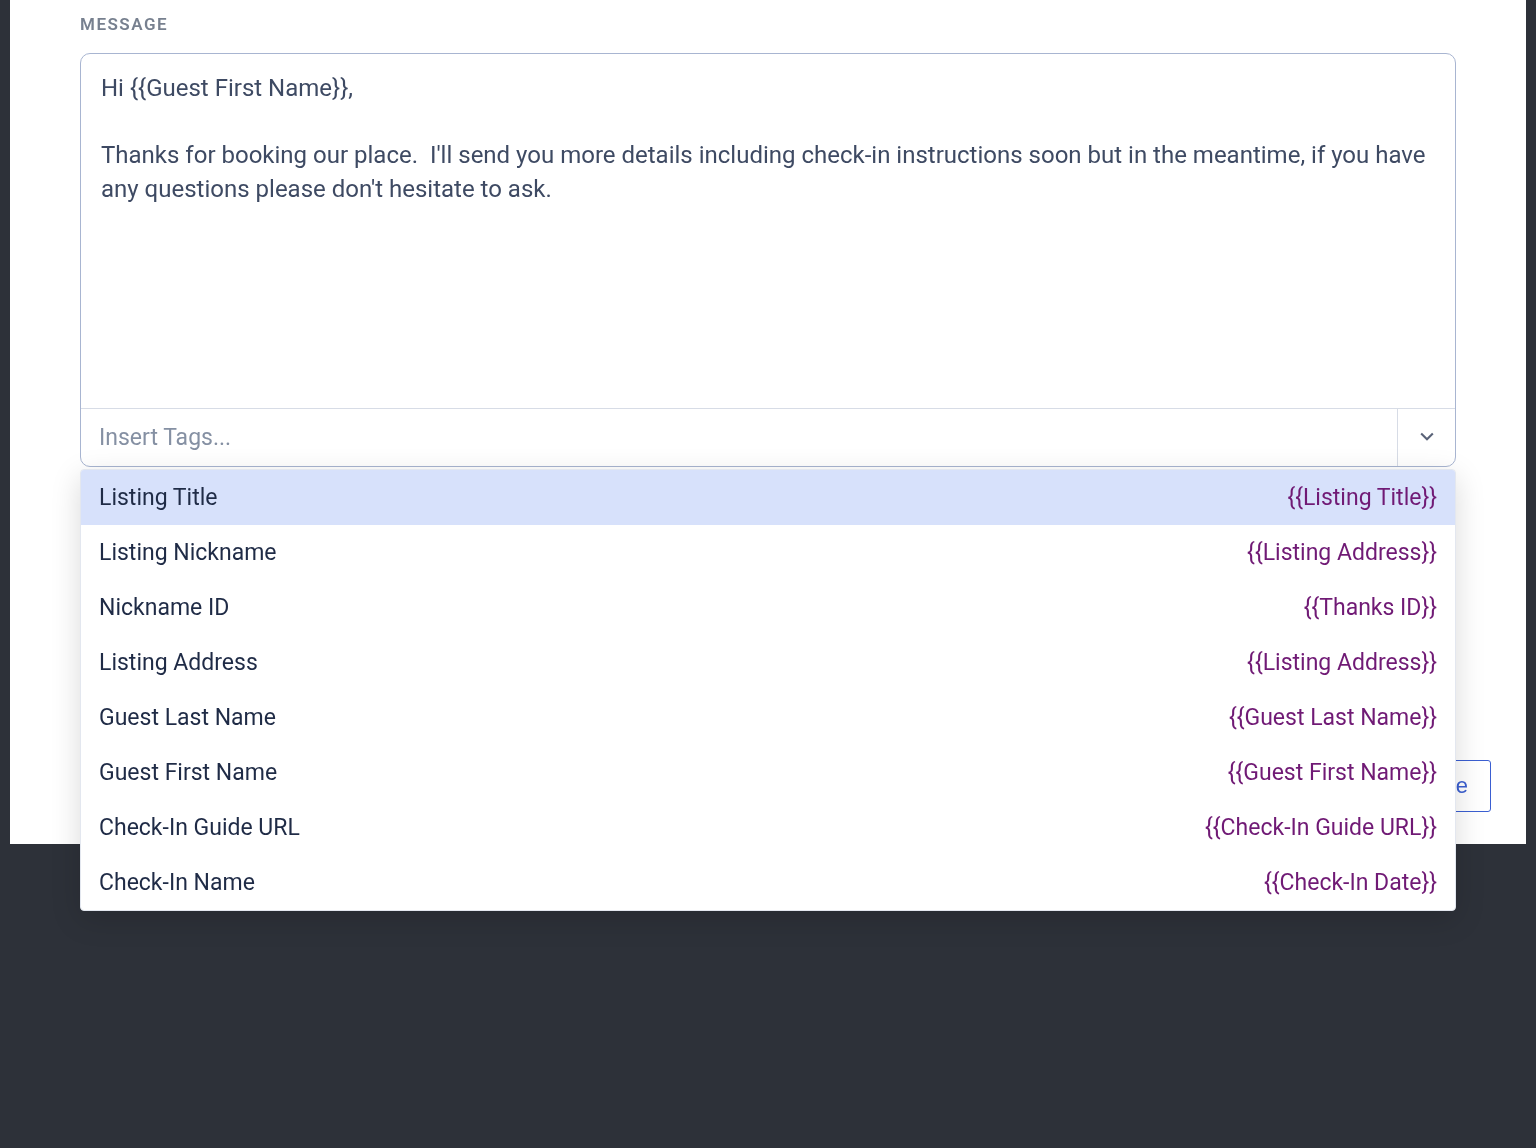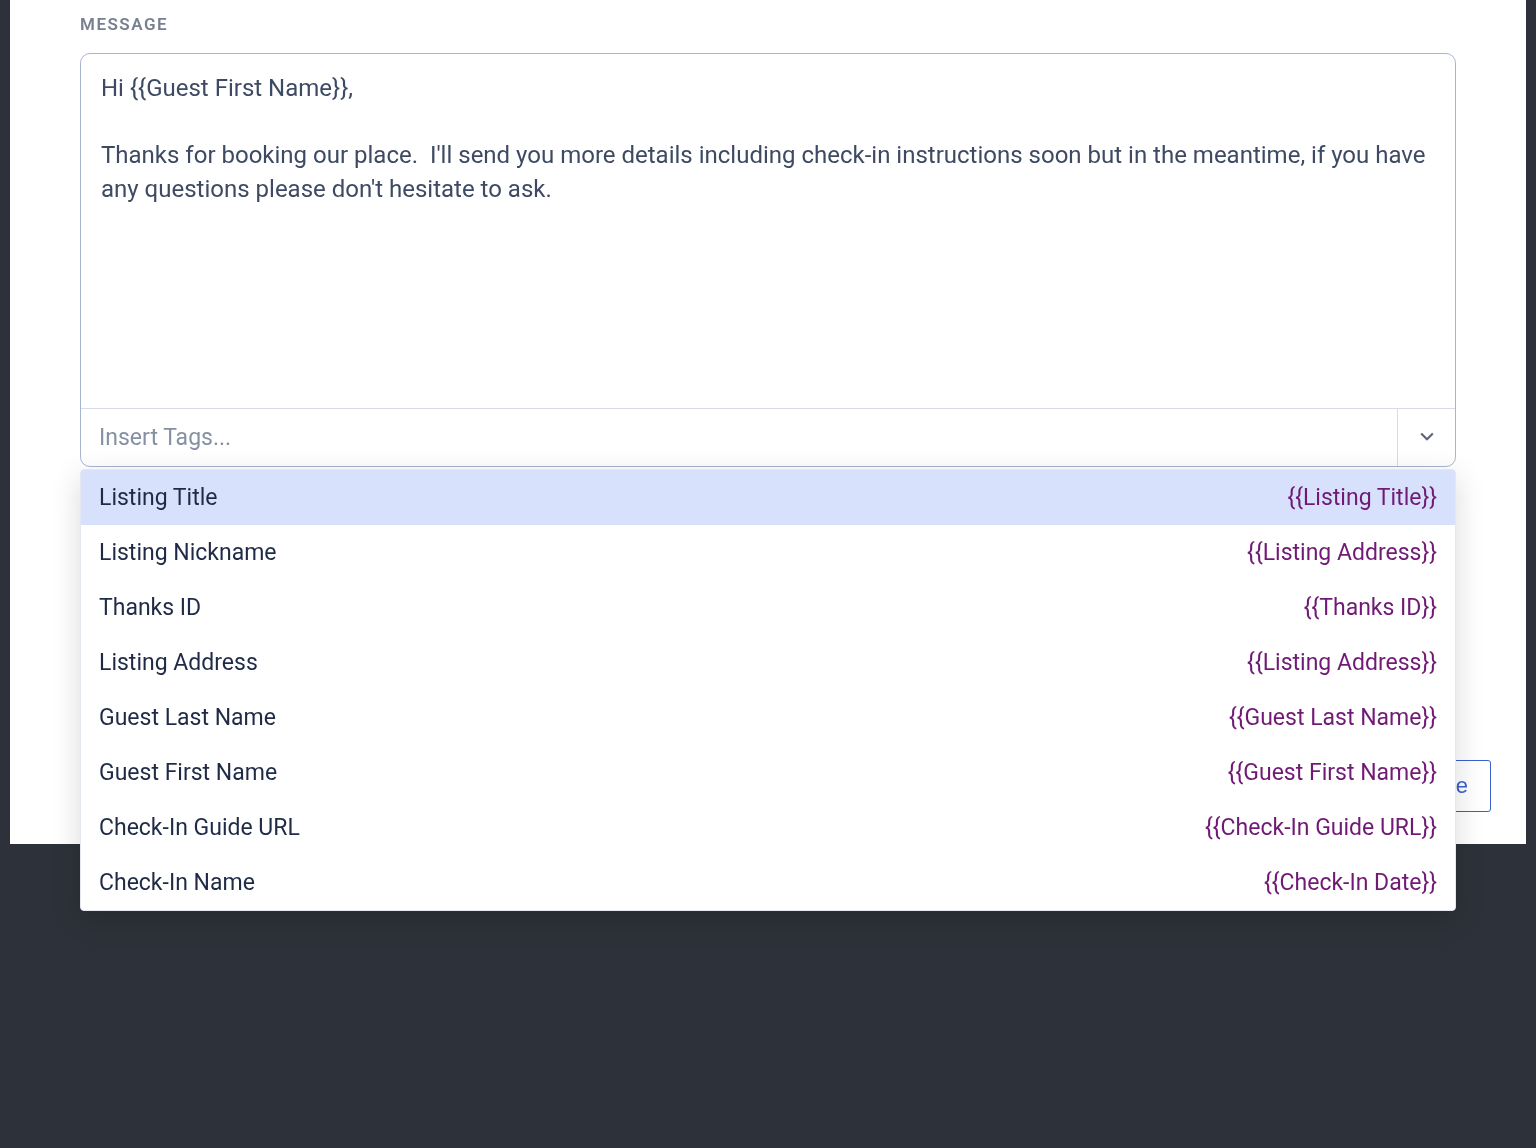--- a/index.html
+++ b/index.html
@@ -154,21 +154,21 @@
   <div class="dropdown" id="tags-dropdown">
       <div class="dropdown-item highlighted">
         <span class="item-label">Listing Title</span>
         <span class="item-token">{{Listing Title}}</span>
       </div>
       <div class="dropdown-item">
         <span class="item-label">Listing Nickname</span>
         <span class="item-token">{{Listing Address}}</span>
       </div>
       <div class="dropdown-item">
-        <span class="item-label">Thanks ID</span>
+        <span class="item-label">Nickname ID</span>
         <span class="item-token">{{Thanks ID}}</span>
       </div>
       <div class="dropdown-item">
         <span class="item-label">Listing Address</span>
         <span class="item-token">{{Listing Address}}</span>
       </div>
       <div class="dropdown-item">
         <span class="item-label">Guest Last Name</span>
         <span class="item-token">{{Guest Last Name}}</span>
       </div>

